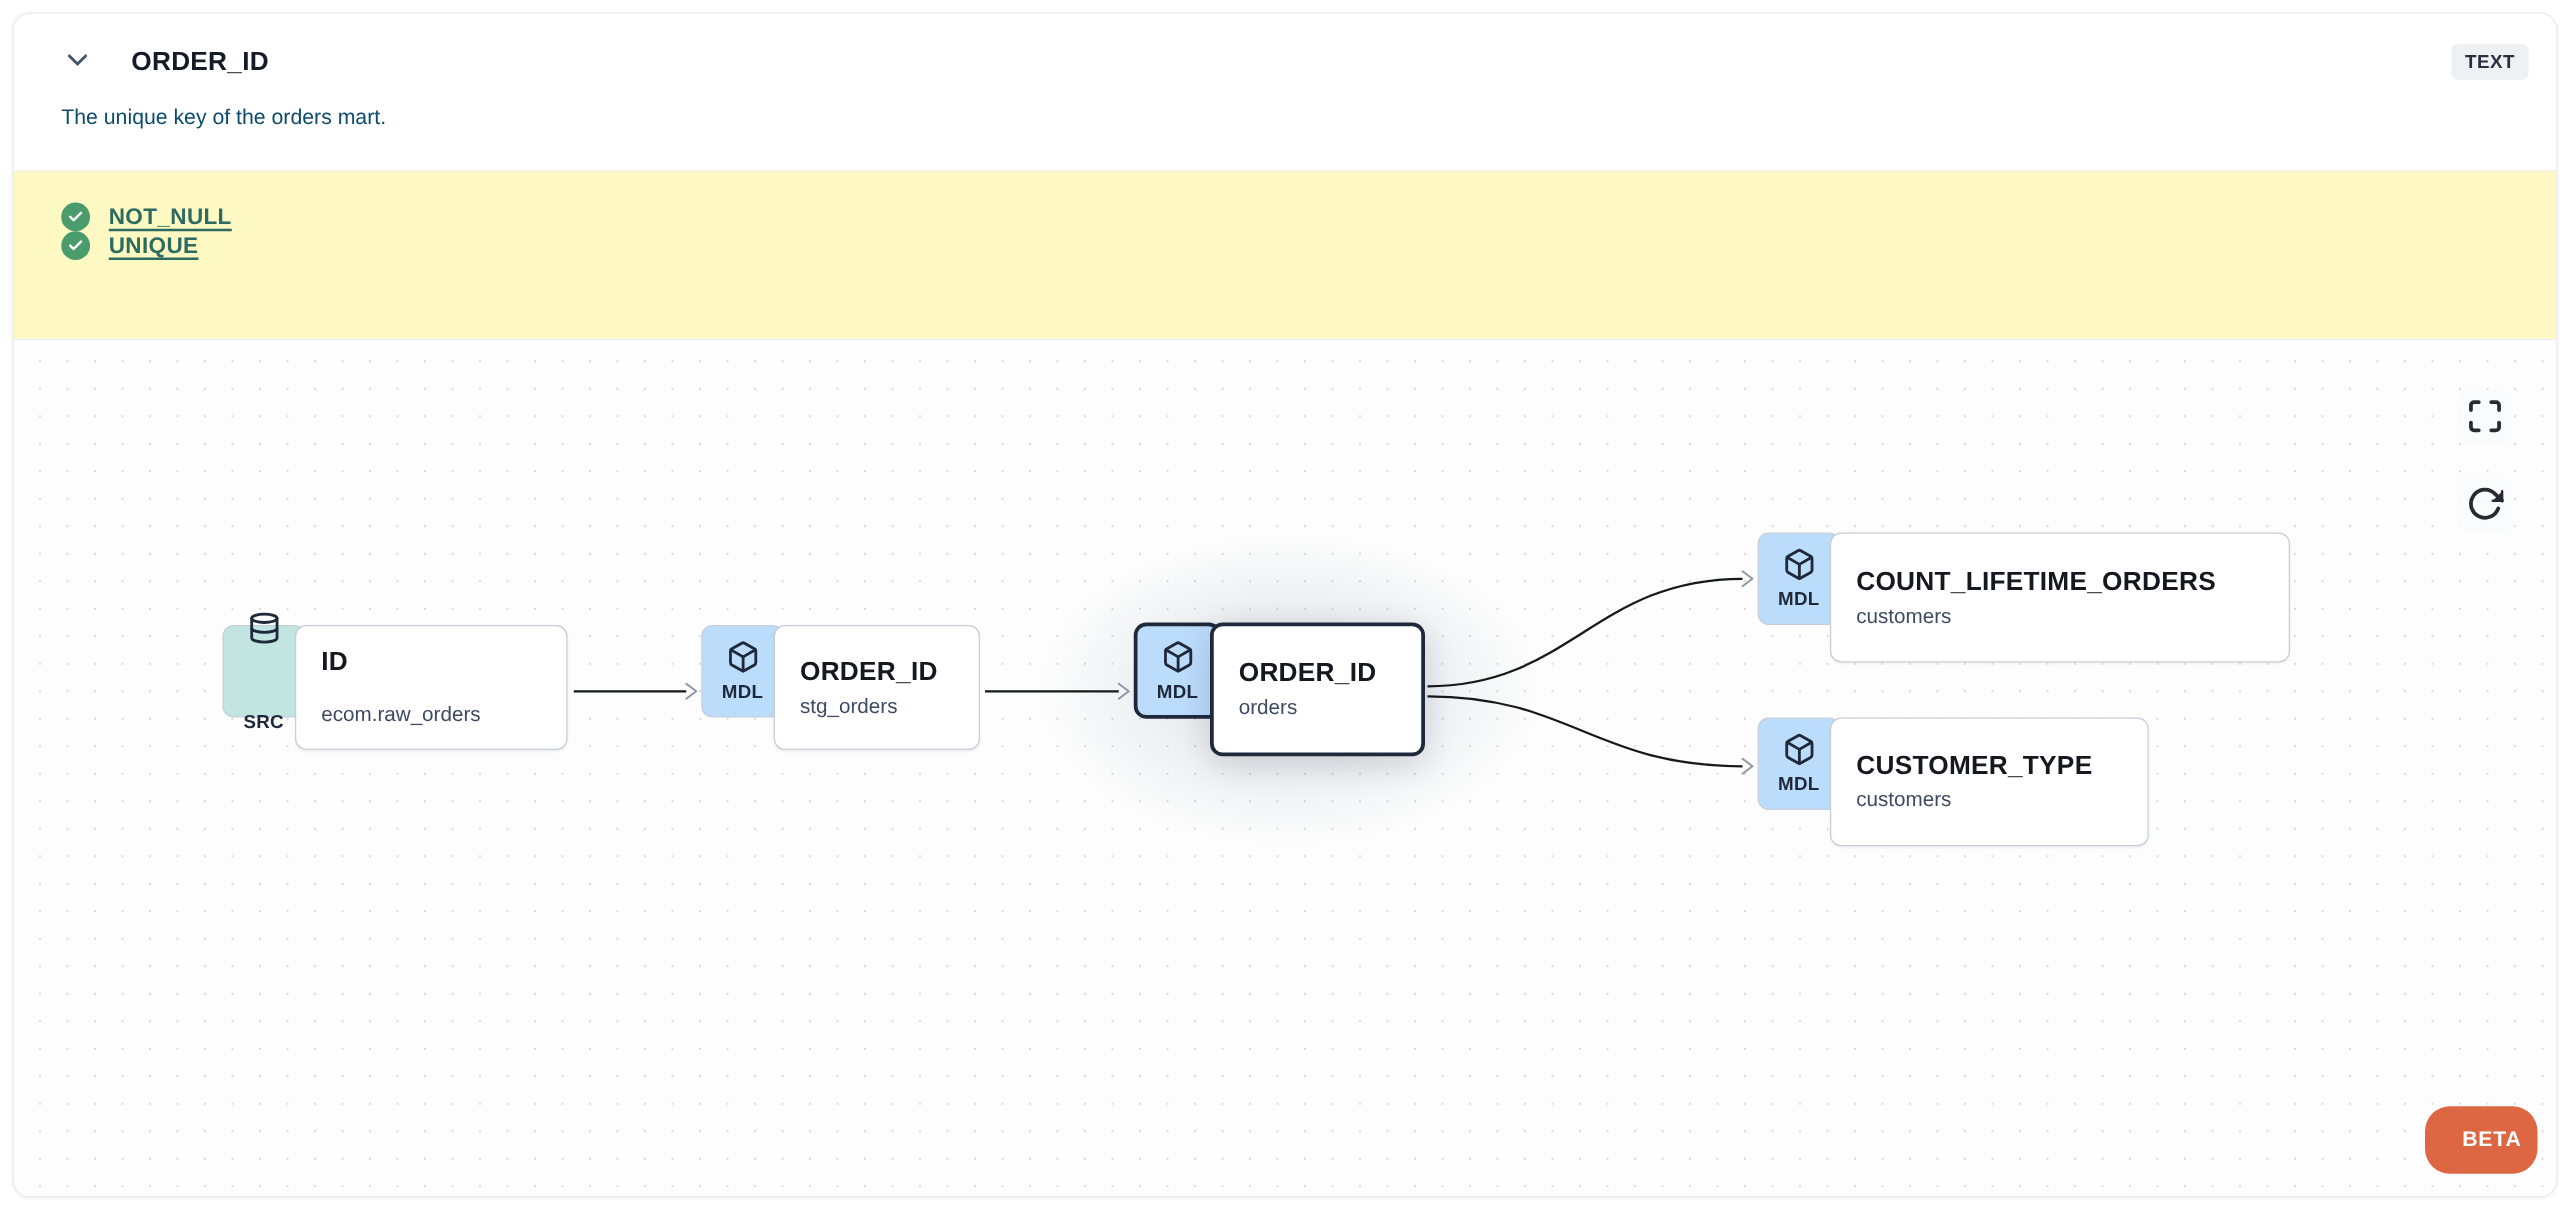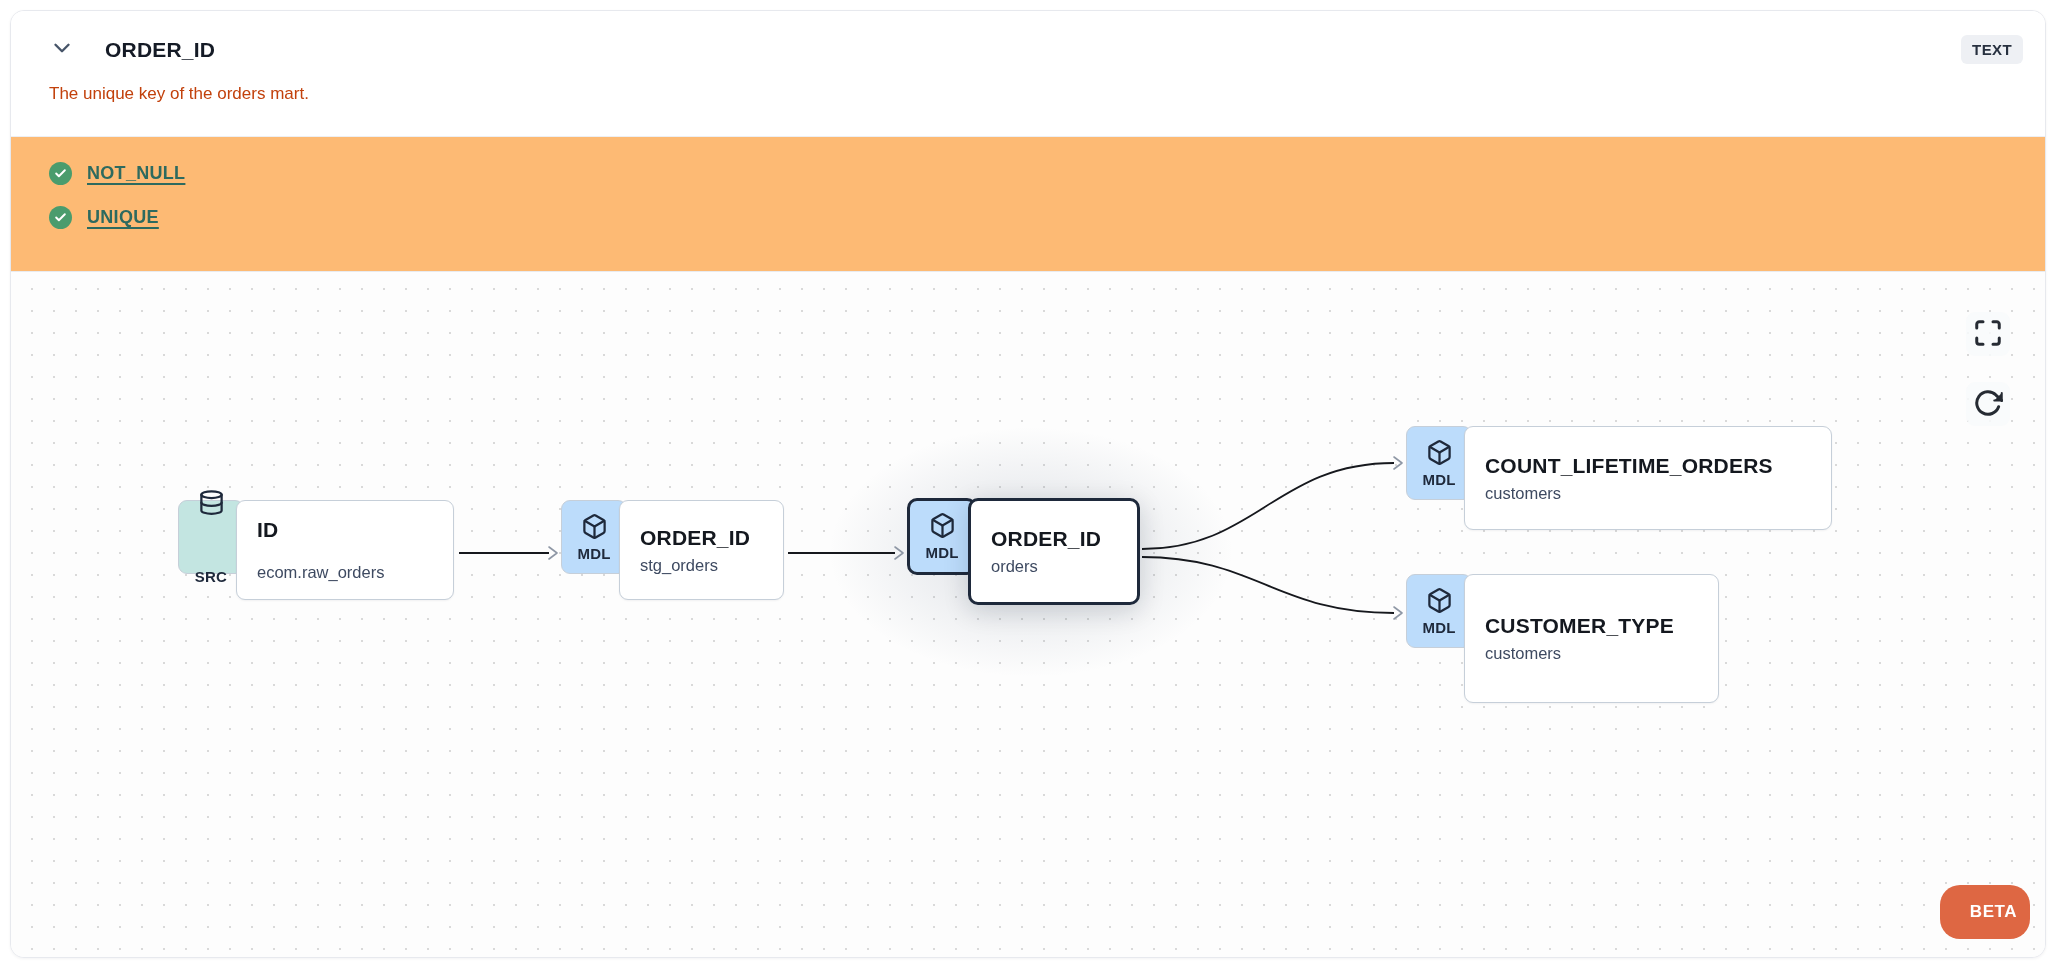--- a/index.html
+++ b/index.html
@@ -10,25 +10,25 @@
     background:#fff; border:1px solid #e7e9ee; border-radius:14px;
     box-shadow:0 1px 3px rgba(16,24,40,.05); display:flex; flex-direction:column; overflow:hidden; }
 
   
   .top-section { height:125px; padding:24px 22px 0 38px; background:#fff; }
   .header-row { display:flex; align-items:center; }
   .chevron-btn { background:none; border:none; cursor:pointer; display:flex; align-items:center; padding:0; }
   .page-title { font-size:21px; font-weight:700; color:#151b26; margin-left:30px; letter-spacing:.2px; }
   .type-badge { margin-left:auto; background:#eef0f4; color:#27303f; font-size:15px; font-weight:600;
     padding:6px 11px; border-radius:6px; letter-spacing:.4px; }
-  .description { margin-top:20px; font-size:17px; color:#c2410c; }
-
-  
-  .checks { height:135px; background:#fdba74; border-top:1px solid #edeff3;
-    padding:25px 38px 0; display:flex; flex-direction:column; gap:21px; }
+  .description { margin-top:20px; font-size:17px; color:#0c4a6e; }
+
+  
+  .checks { height:135px; background:#fef9c3; border-top:1px solid #edeff3;
+    padding:25px 38px 0; display:flex; flex-direction:column; }
   .check-row { display:flex; align-items:center; gap:15px; }
   .check-circle { width:23px; height:23px; border-radius:50%; background:#4a9c6d; flex:0 0 auto;
     display:flex; align-items:center; justify-content:center; }
   .check-link { color:#2d6a5f; font-size:18px; font-weight:600; letter-spacing:.3px;
     text-decoration:underline; text-underline-offset:4px; text-decoration-thickness:1.5px; cursor:pointer; }
 
   
   .canvas { position:relative; flex:1; border-top:1px solid #e9ebef; overflow:hidden;
     background-color:#fdfdfd;
     background-image:radial-gradient(circle,#d9d9d9 1.15px,transparent 1.15px);
@@ -50,21 +50,21 @@
   .nsub { font-size:16.5px; color:#3e4a61; white-space:nowrap; }
 
   
   .n1 { left:167px; top:228px; }  .n1 .ncard { left:58px; top:0; width:218px; height:100px;gap:21px; }
   .n2 { left:550px; top:228px; }  .n2 .ncard { left:58px; top:0; width:165px; height:100px; }
   .n3 { left:896px; top:226px; }
   .n3 .badge { width:70px; height:77px; border:3.5px solid #1e293b; border-radius:10px; }
   .n3 .ncard { left:61px; top:0; width:172px; height:107px; border:3.5px solid #1e293b; border-radius:10px;
     box-shadow:0 6px 26px rgba(15,23,42,.16); }
   .n4 { left:1395px; top:154px; } .n4 .ncard { left:58px; top:0; width:368px; height:104px; }
-  .n5 { left:1395px; top:302px; } .n5 .ncard { left:58px; top:0; width:255px; height:129px; }
+  .n5 { left:1395px; top:302px; } .n5 .ncard { left:58px; top:0; width:255px; height:103px; }
 
   .glow { position:absolute; left:810px; top:150px; width:420px; height:260px; z-index:0; pointer-events:none;
     background:radial-gradient(ellipse at center, rgba(100,116,139,.22) 0%, rgba(100,116,139,0) 68%); }
 
   
   .controls { position:absolute; right:35px; top:40px; display:flex; flex-direction:column; gap:26px; z-index:3; }
   .ctrl-btn { width:44px; height:44px; border:none; background:rgba(248,250,252,.85); border-radius:9px;
     display:flex; align-items:center; justify-content:center; cursor:pointer; }
 
   .beta-badge { position:absolute; left:1929px; top:613px; width:90px; height:54px; z-index:3;

